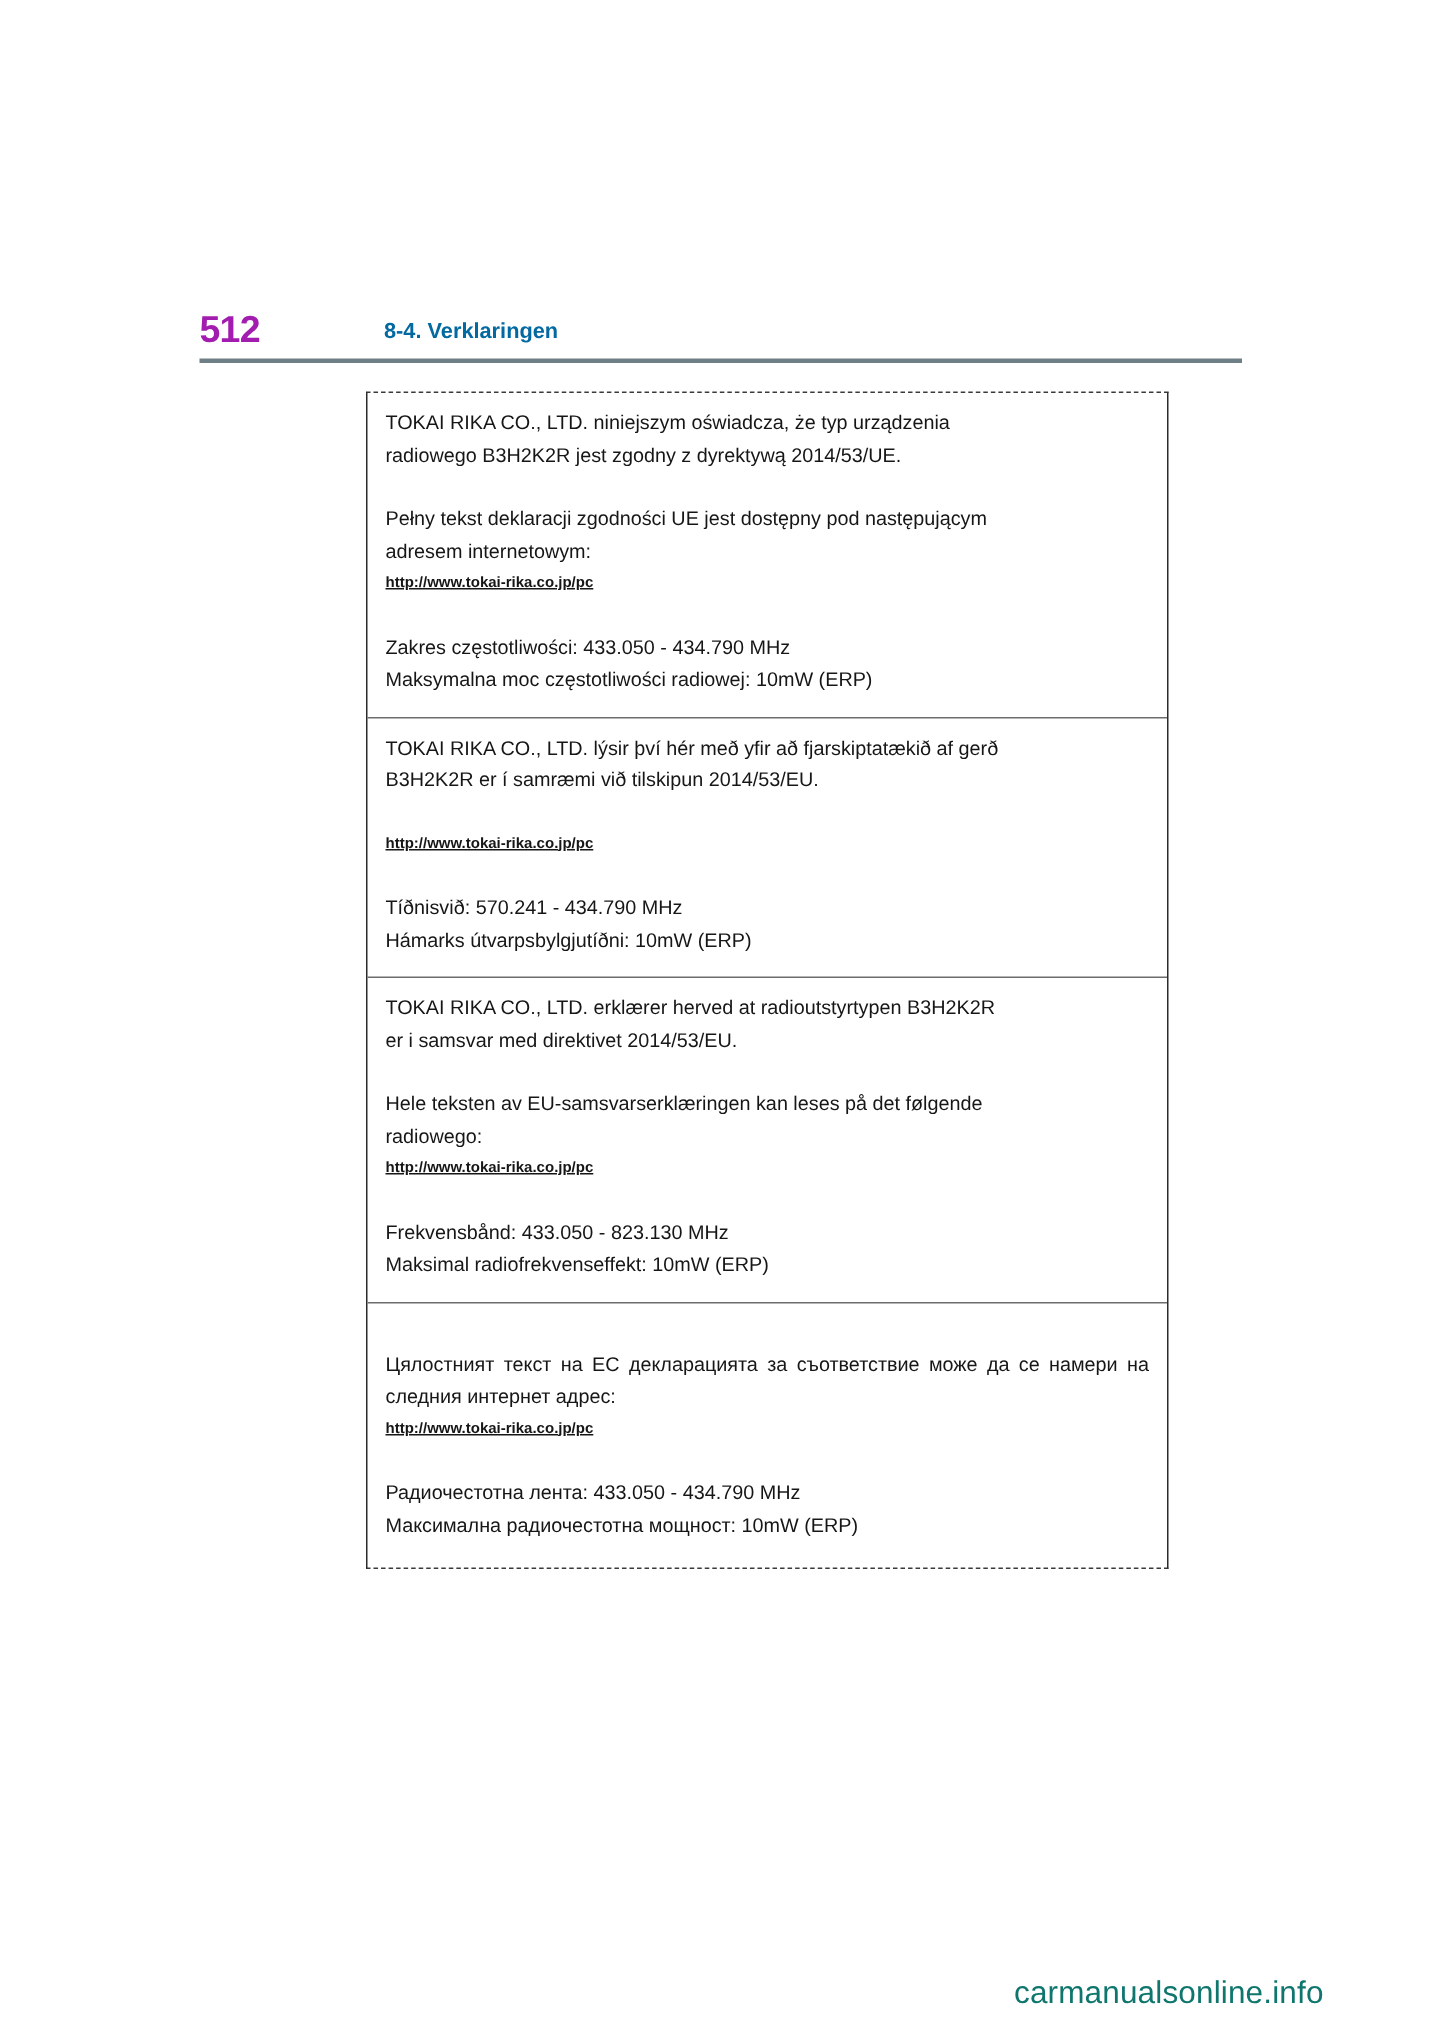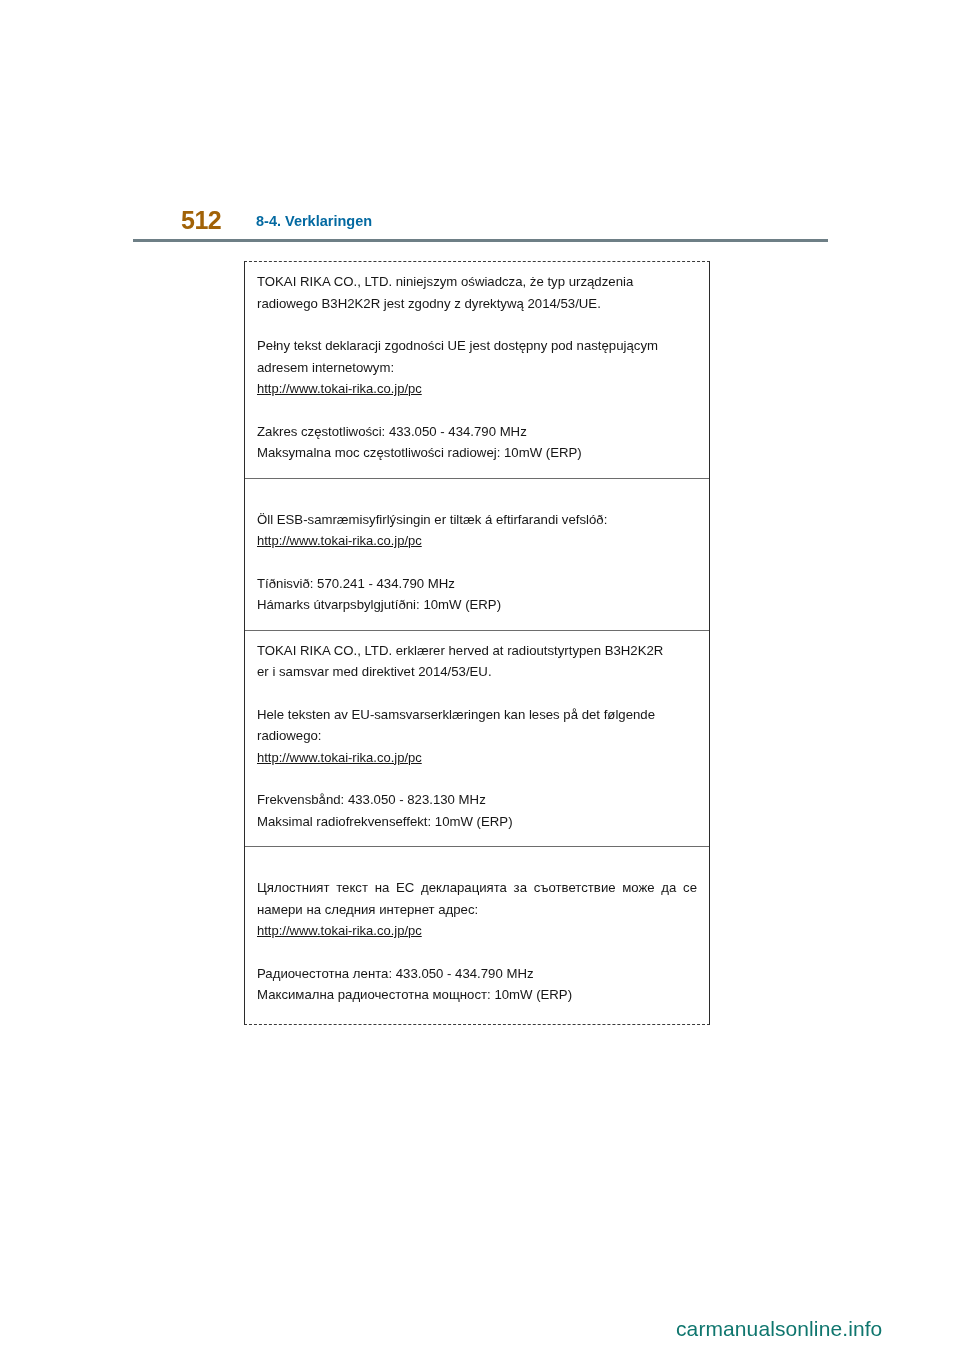--- a/index.html
+++ b/index.html
@@ -24,23 +24,22 @@
     width: 695px;
     height: 36px;
   }
   .page-number {
     position: absolute;
     left: 0;
     top: 0;
     font-size: 25px;
     font-weight: bold;
     letter-spacing: -0.5px;
-    color: #a16207;
+    color: #a21caf;
     line-height: 30px;
-    margin-left: 48px;
   }
   .section-title {
     position: absolute;
     left: 123px;
     top: 5px;
     font-size: 14.5px;
     font-weight: bold;
     color: #0369a1;
     line-height: 22px;
   }
@@ -51,21 +50,21 @@
     width: 695px;
     height: 3px;
     background: #6e7f86;
   }
 
   
   .decl-table {
     position: absolute;
     left: 244px;
     top: 261px;
-    width: 466px;
+    width: 535px;
     box-sizing: border-box;
     border-top: 1px dashed #3a3a3a;
     border-bottom: 1px dashed #3a3a3a;
     border-left: 1.5px solid #2b2b2b;
     border-right: 1.5px solid #2b2b2b;
     background: #ffffff;
   }
   .decl-cell {
     box-sizing: border-box;
     padding: 9px 12px 14px 12px;
@@ -84,26 +83,27 @@
     white-space: pre-line;
   }
   .decl-para.justified {
     text-align: justify;
     text-align-last: left;
   }
   .decl-gap {
     height: 21px;
   }
   .decl-url {
-    font-size: 13px;
+    font-size: 10px;
     line-height: 21.5px;
     color: #161616;
     text-decoration: underline;
     margin: 0;
     display: block;
+    font-weight: bold;
   }
 
   
   .watermark {
     position: absolute;
     left: 676px;
     top: 1316px;
     font-size: 21px;
     color: #0f766e;
     letter-spacing: 0.1px;
@@ -128,22 +128,23 @@
     <div class="decl-gap"></div>
     <p class="decl-para">Pełny tekst deklaracji zgodności UE jest dostępny pod następującym
 adresem internetowym:</p>
     <a class="decl-url" href="#">http://www.tokai-rika.co.jp/pc</a>
     <div class="decl-gap"></div>
     <p class="decl-para">Zakres częstotliwości: 433.050 - 434.790 MHz
 Maksymalna moc częstotliwości radiowej: 10mW (ERP)</p>
   </div>
 
   <div class="decl-cell">
+    <p class="decl-para">TOKAI RIKA CO., LTD. lýsir því hér með yfir að fjarskiptatækið af gerð
+B3H2K2R er í samræmi við tilskipun 2014/53/EU.</p>
     <div class="decl-gap"></div>
-    <p class="decl-para">Öll ESB-samræmisyfirlýsingin er tiltæk á eftirfarandi vefslóð:</p>
     <a class="decl-url" href="#">http://www.tokai-rika.co.jp/pc</a>
     <div class="decl-gap"></div>
     <p class="decl-para">Tíðnisvið: 570.241 - 434.790 MHz
 Hámarks útvarpsbylgjutíðni: 10mW (ERP)</p>
   </div>
 
   <div class="decl-cell">
     <p class="decl-para">TOKAI RIKA CO., LTD. erklærer herved at radioutstyrtypen B3H2K2R
 er i samsvar med direktivet 2014/53/EU.</p>
     <div class="decl-gap"></div>

